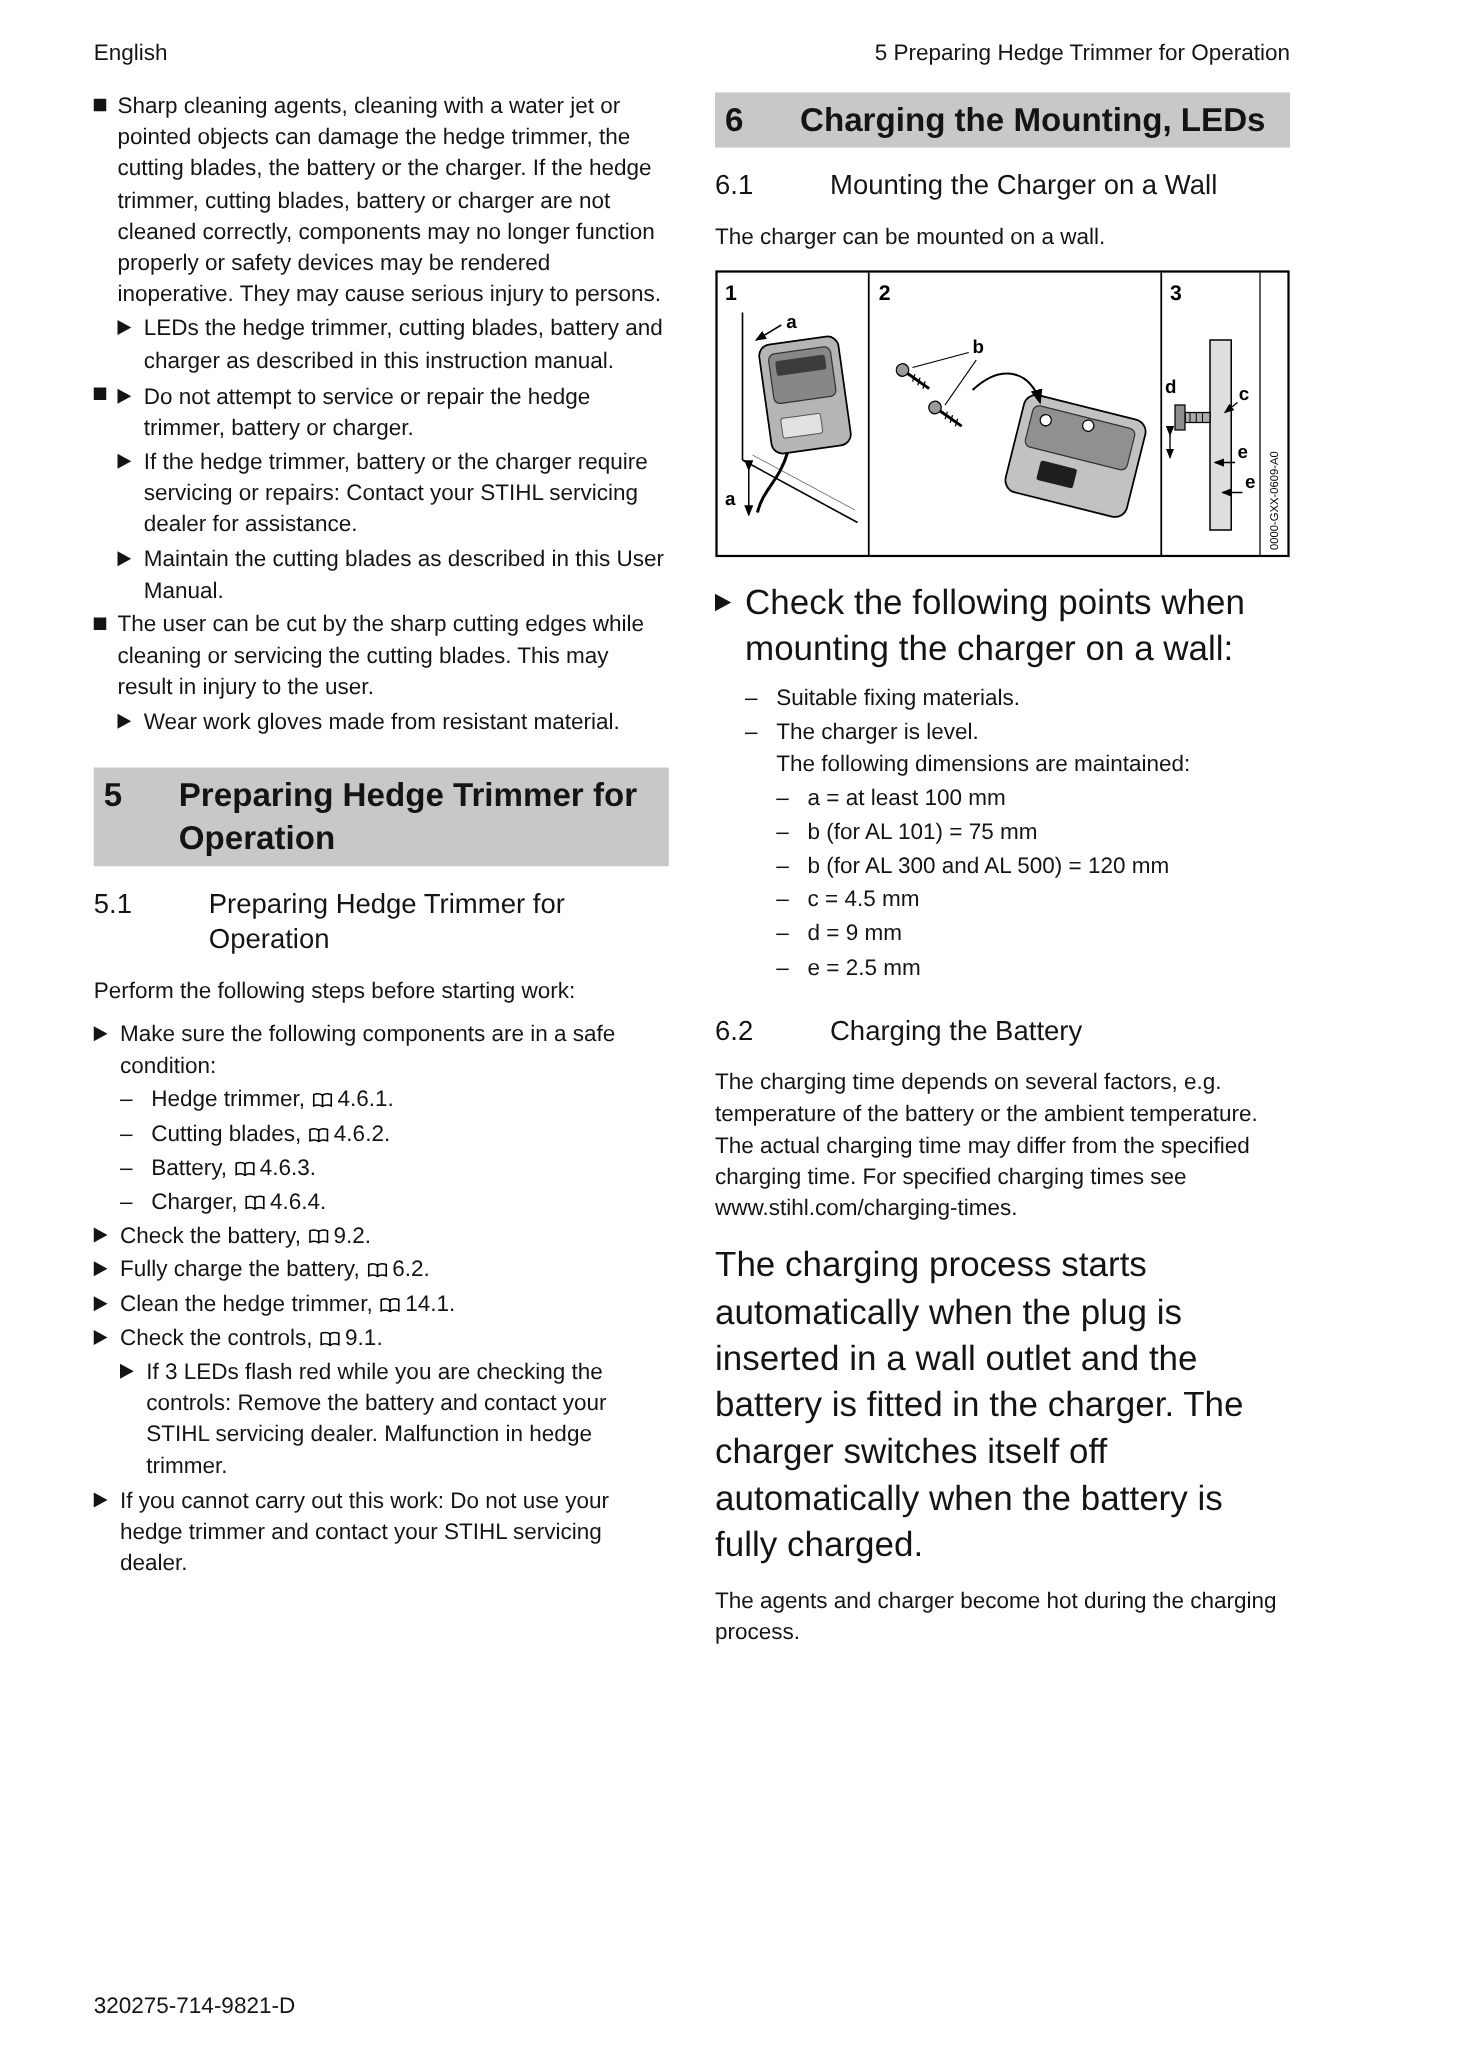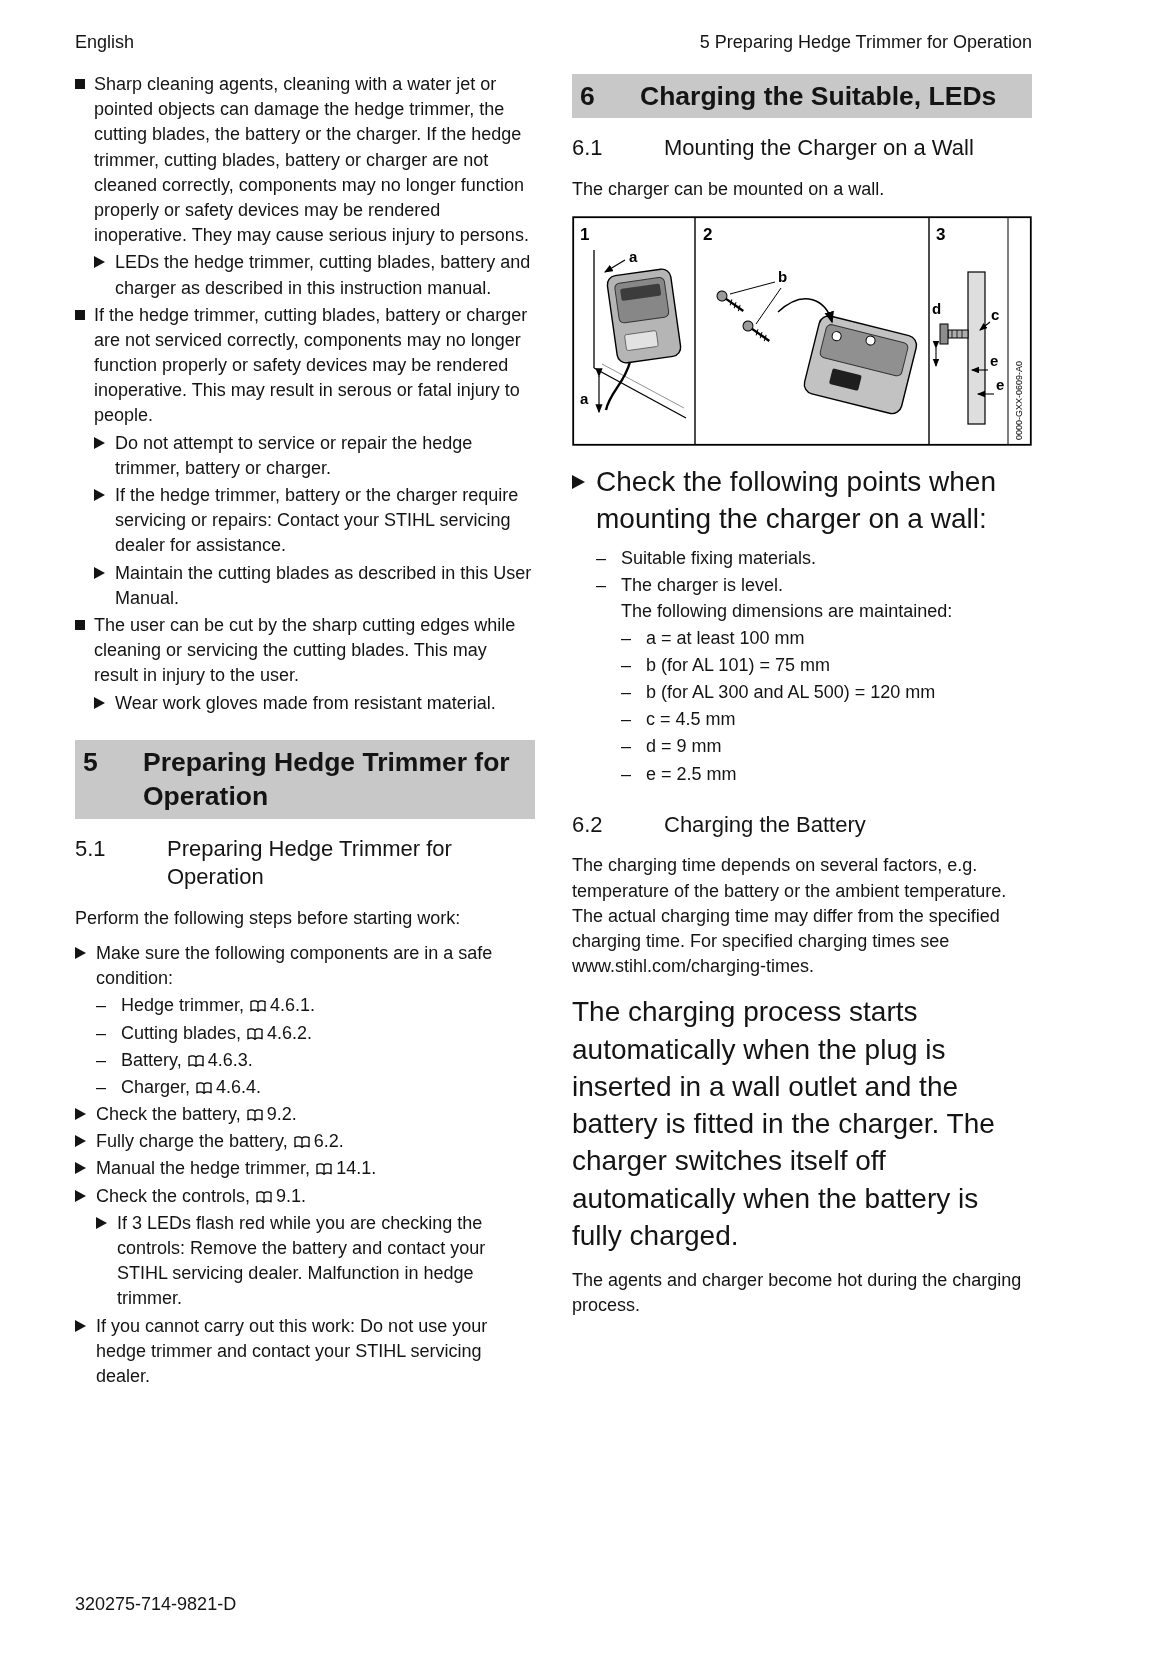--- a/index.html
+++ b/index.html
@@ -83,21 +83,20 @@
           <div class="li">
             <span class="m-tri"></span>
             <p class="t">LEDs the hedge trimmer, cutting blades, battery and charger as described in this instruction manual.</p>
           </div>
         </div>
       </div>
 
       <div class="li">
         <span class="m-sq"></span>
         <div class="b">
-          <p class="t">If the hedge trimmer, cutting blades, battery or charger are not serviced correctly, components may no longer function properly or safety devices may be rendered inoperative. This may result in serous or fatal injury to people.</p>
           <div class="li">
             <span class="m-tri"></span>
             <p class="t">Do not attempt to service or repair the hedge trimmer, battery or charger.</p>
           </div>
           <div class="li">
             <span class="m-tri"></span>
             <p class="t">If the hedge trimmer, battery or the charger require servicing or repairs: Contact your STIHL servicing dealer for assistance.</p>
           </div>
           <div class="li">
             <span class="m-tri"></span>
@@ -174,21 +173,21 @@
 
       <div class="li">
         <span class="m-tri"></span>
         <p class="t"><span>Fully charge the battery,</span><span class="book-icon"><svg width="16" height="12">
                 <use href="#bookicon"></use>
               </svg></span><span>6.2.</span></p>
       </div>
 
       <div class="li">
         <span class="m-tri"></span>
-        <p class="t"><span>Manual the hedge trimmer,</span><span class="book-icon"><svg width="16" height="12">
+        <p class="t"><span>Clean the hedge trimmer,</span><span class="book-icon"><svg width="16" height="12">
                 <use href="#bookicon"></use>
               </svg></span><span>14.1.</span></p>
       </div>
 
       <div class="li">
         <span class="m-tri"></span>
         <div class="b">
           <p class="t"><span>Check the controls,</span><span class="book-icon"><svg width="16" height="12">
                   <use href="#bookicon"></use>
                 </svg></span><span>9.1.</span></p>
@@ -204,21 +203,21 @@
         <p class="t">If you cannot carry out this work: Do not use your hedge trimmer and contact your STIHL servicing dealer.</p>
       </div>
 
     </section>
   </main>
 
   <main class="col col-right">
 
     <header class="sec-bar">
       <span class="sec-num">6</span>
-      <span class="sec-title">Charging the Suitable, LEDs</span>
+      <span class="sec-title">Charging the Mounting, LEDs</span>
     </header>
 
     <div class="sub-head">
       <span class="sub-num">6.1</span>
       <span class="sub-title">Mounting the Charger on a Wall</span>
     </div>
 
     <p class="t para">The charger can be mounted on a wall.</p>
 
     <div class="figure">

